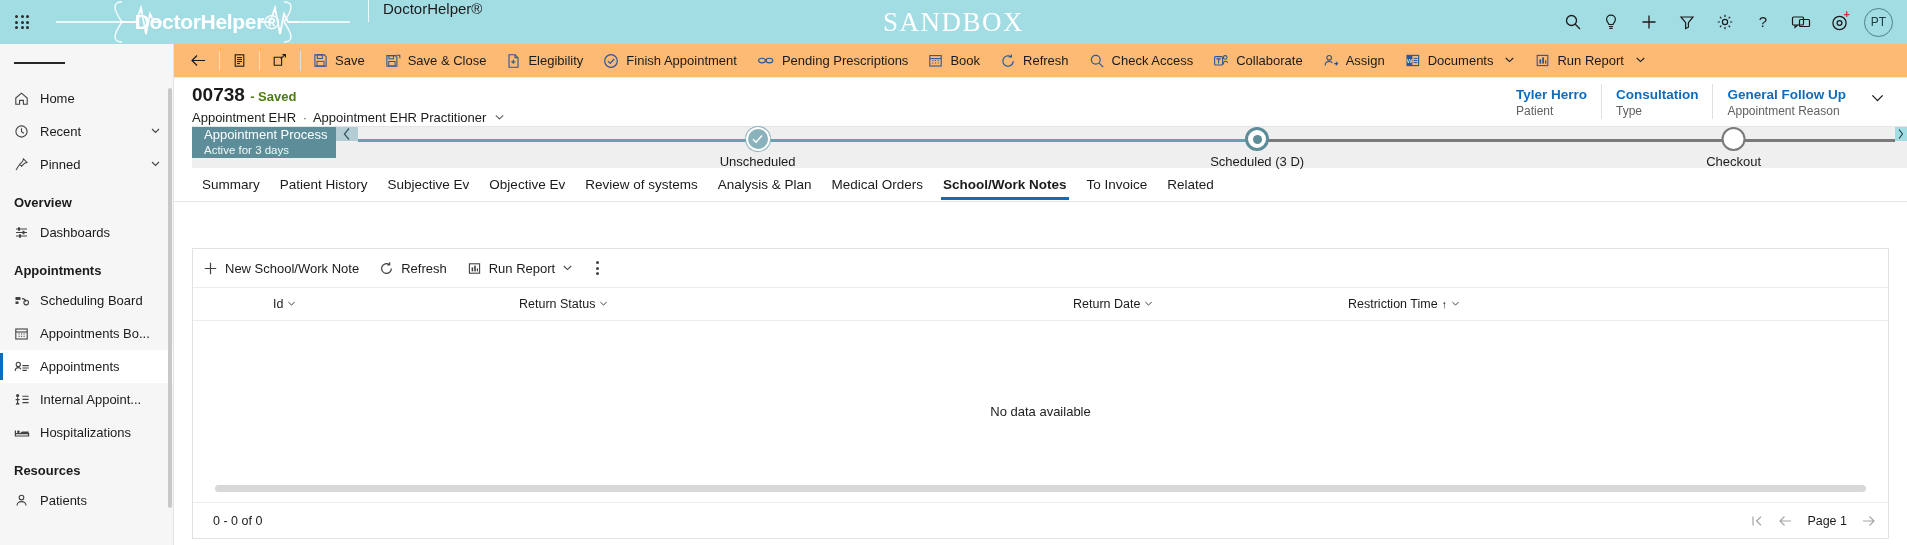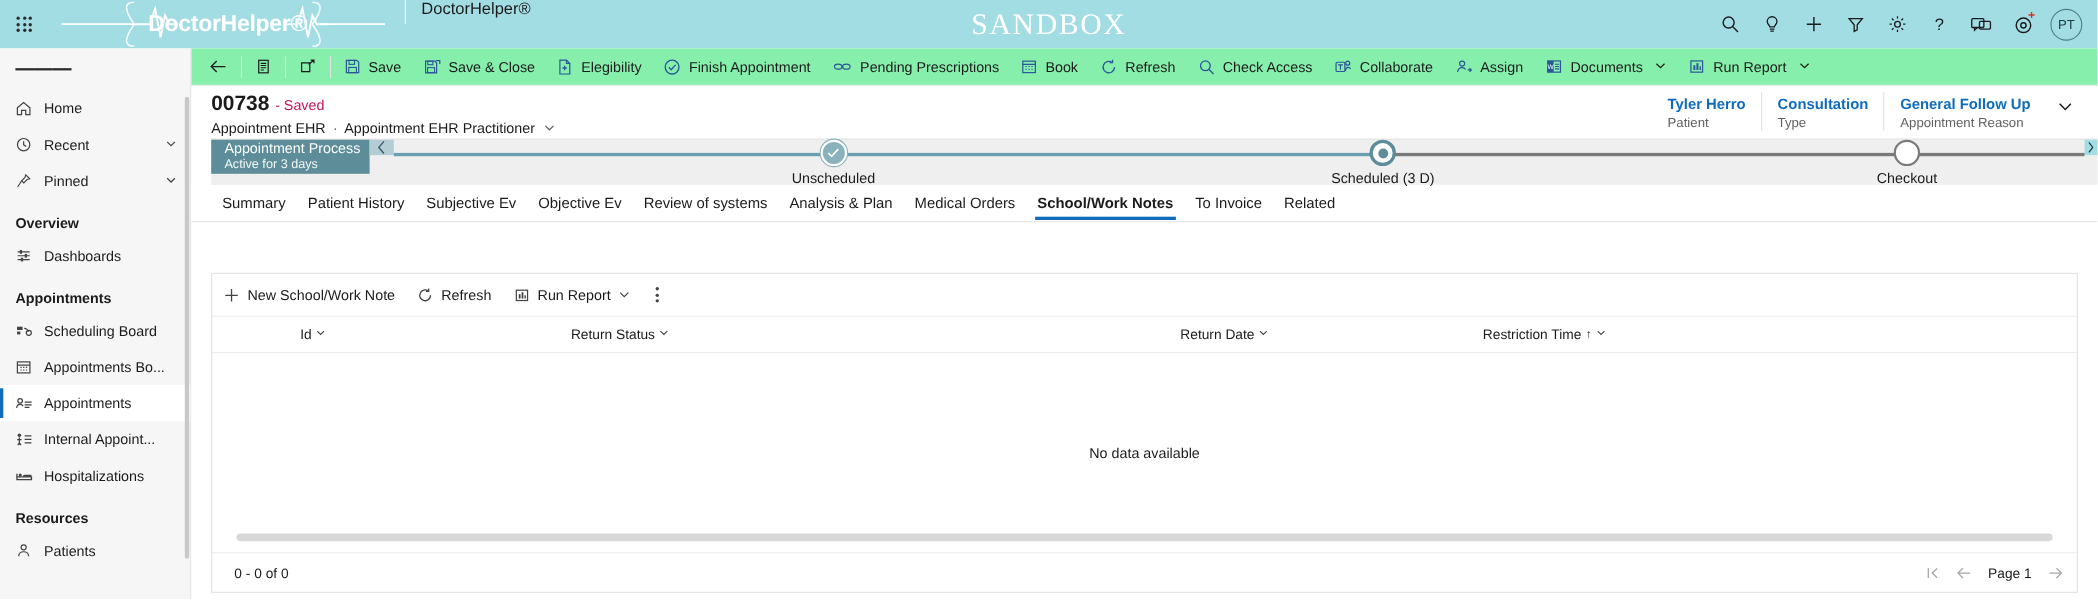--- a/index.html
+++ b/index.html
@@ -119,38 +119,38 @@
   .main {
     position: absolute; left: 174px; top: 44px; right: 0; bottom: 0;
     background: #ffffff;
   }
 
   
   .cmdbar {
     height: 34px; display: flex; align-items: center;
     border-bottom: 1px solid #ebebeb;
     padding-left: 6px; font-size: 13px; color: #1b1b1b;
-    background: #86efac;
+    background: #fdba74;
   }
   .cmd {
     display: flex; align-items: center; gap: 7px;
     height: 34px; padding: 0 10px; cursor: pointer; white-space: nowrap;
   }
   .cmd .ci { display: flex; align-items: center; color: #2b579a; }
   .vsep { width: 1px; height: 20px; background: #e0e0e0; margin: 0 2px; }
   .cmd .chv { color: #1b1b1b; margin-left: 4px; }
 
   
   .rechead {
     height: 48px; display: flex; align-items: flex-start;
     padding: 6px 14px 0 18px; position: relative;
   }
   .rec-left { display: flex; flex-direction: column; }
   .rec-title { font-size: 19px; color: #1b1b1b; font-weight: bold; line-height: 22px; }
-  .rec-title .saved { font-size: 13px; font-weight: normal; color: #be185d; }
+  .rec-title .saved { font-size: 13px; font-weight: bold; color: #4d7c0f; }
   .rec-sub { font-size: 13px; color: #1b1b1b; line-height: 18px; margin-top: 1px; }
   .rec-sub .dotsep { color: #616161; padding: 0 3px; }
   .rec-sub .chv { color: #616161; margin-left: 4px; font-size: 11px; }
   .rec-right {
     margin-left: auto; display: flex; align-items: flex-start; height: 40px;
   }
   .rcell { padding: 2px 14px 0 14px; border-left: 1px solid #e0e0e0; min-width: 72px; }
   .rcell:first-child { border-left: none; }
   .rcell .rv { font-size: 13.5px; color: #0f6cbd; font-weight: bold; line-height: 17px; cursor: pointer; }
   .rcell .rl { font-size: 12px; color: #616161; line-height: 16px; }

